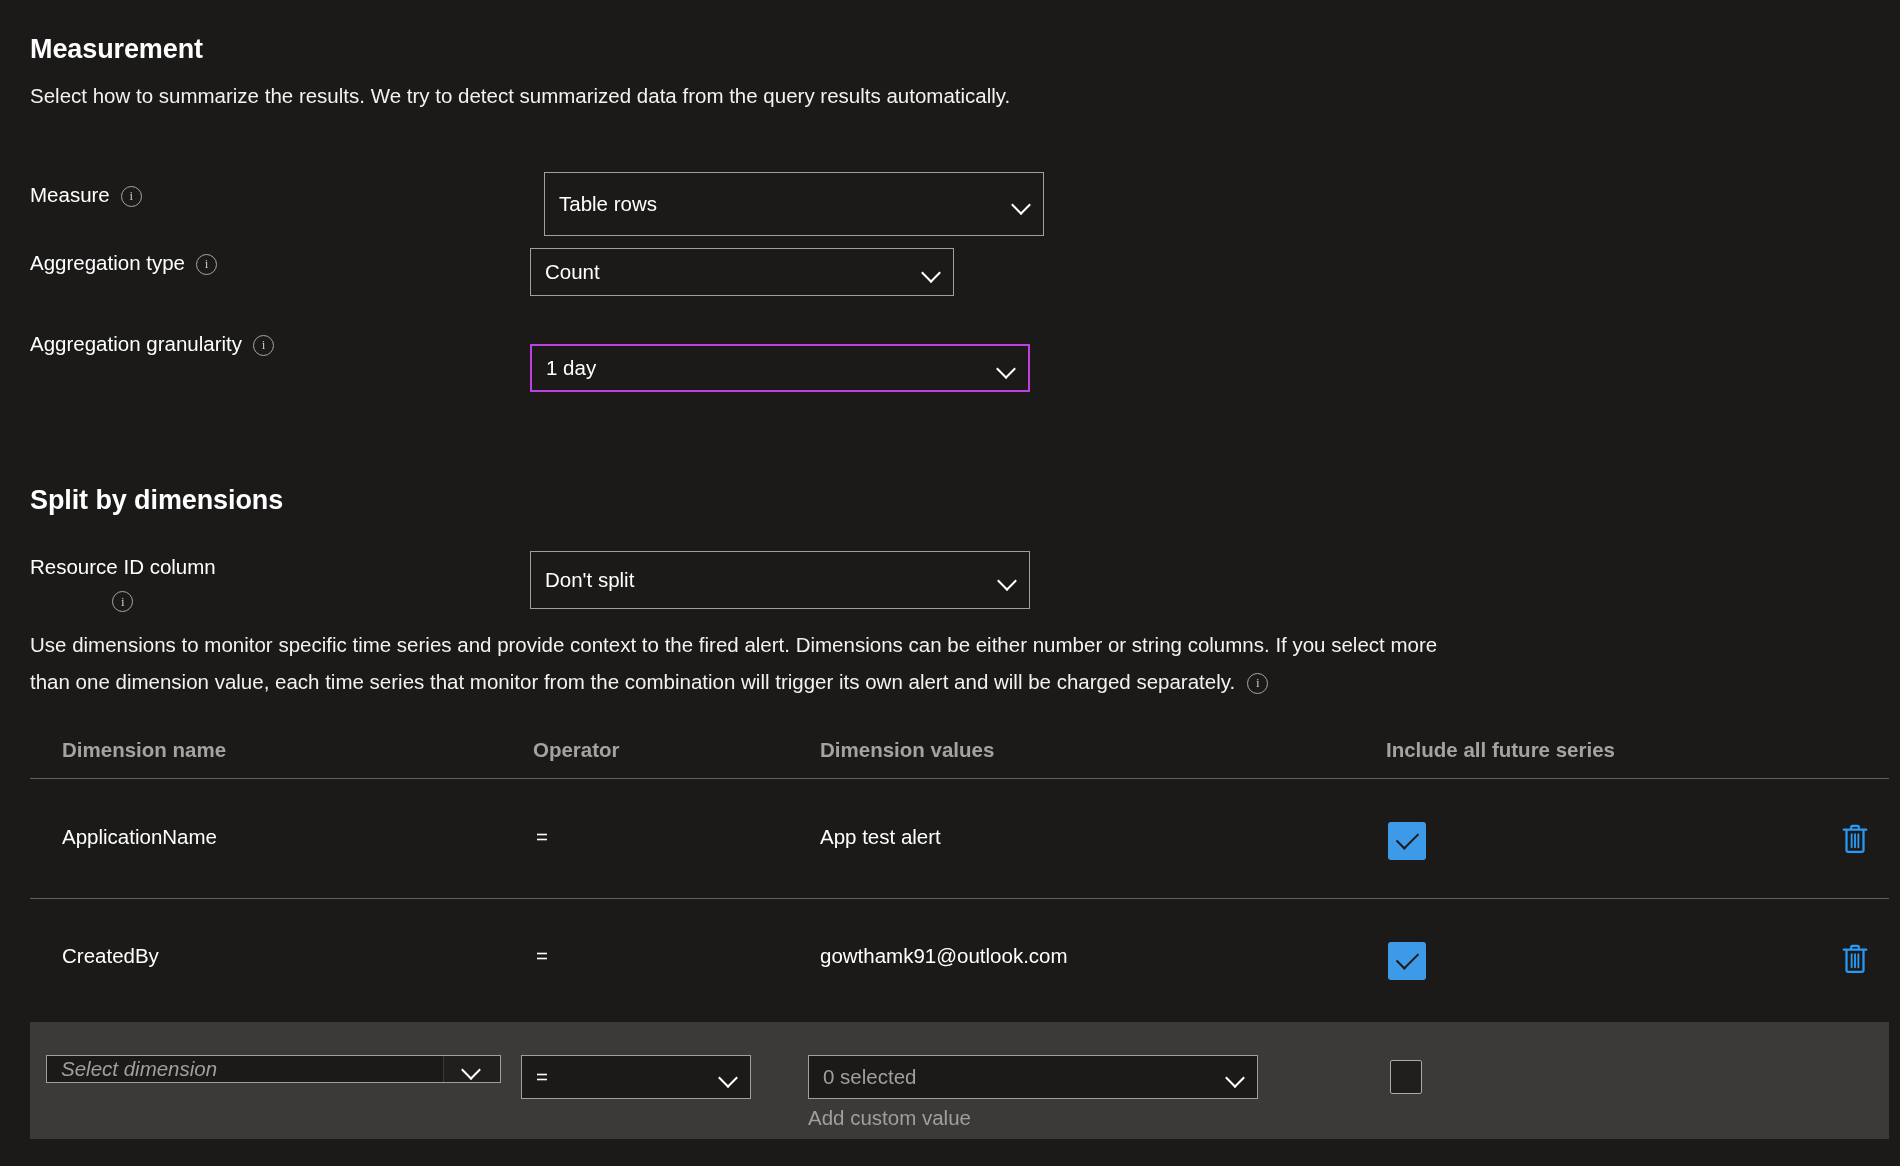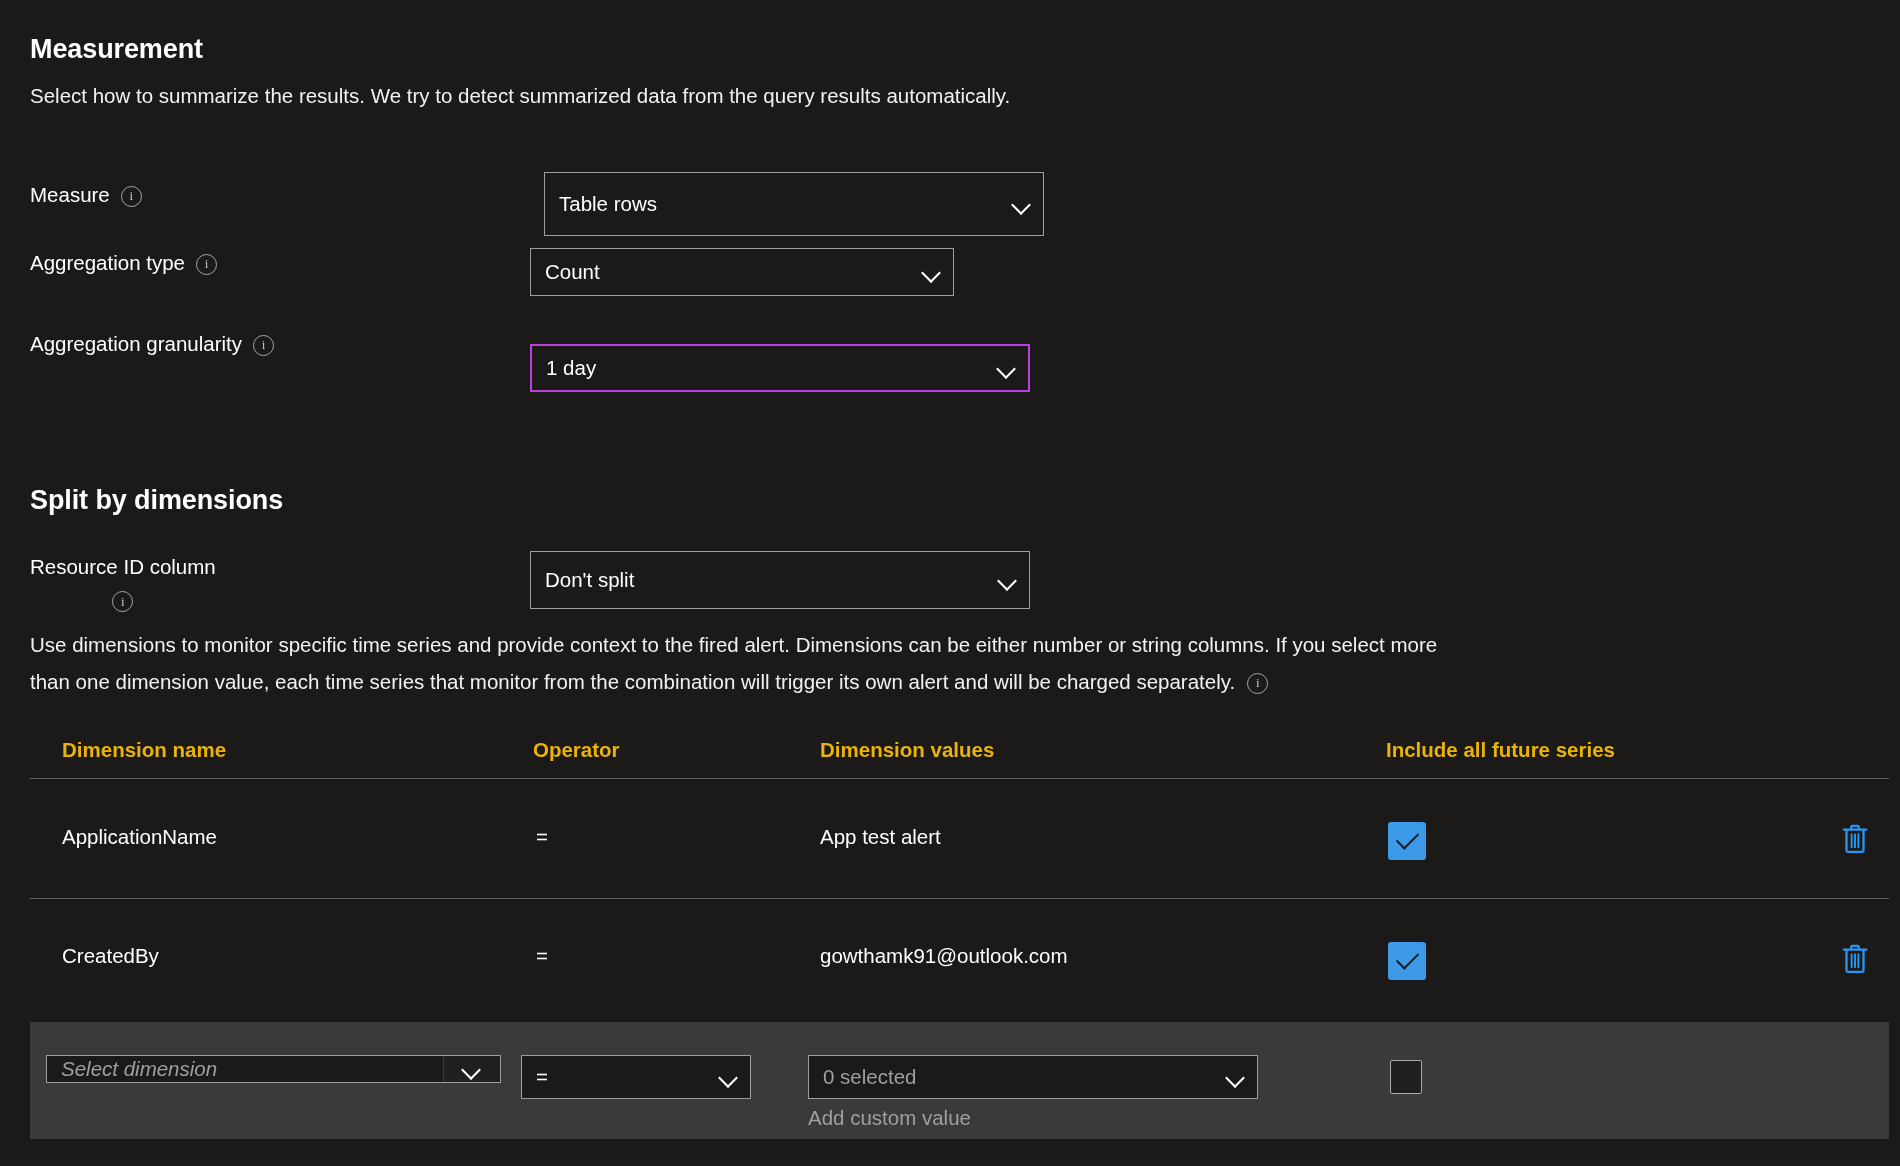--- a/index.html
+++ b/index.html
@@ -129,21 +129,21 @@
     align-items: center;
     justify-content: center;
     border-left: 1px solid #3b3a39;
   }
 
   
   .th {
     position: absolute;
     font-size: 20.5px;
     font-weight: 700;
-    color: #eab308;
+    color: #a3a3a3;
     white-space: nowrap;
   }
   .td {
     position: absolute;
     font-size: 20.5px;
     font-weight: 400;
     color: #ffffff;
     white-space: nowrap;
   }
   .hline {

